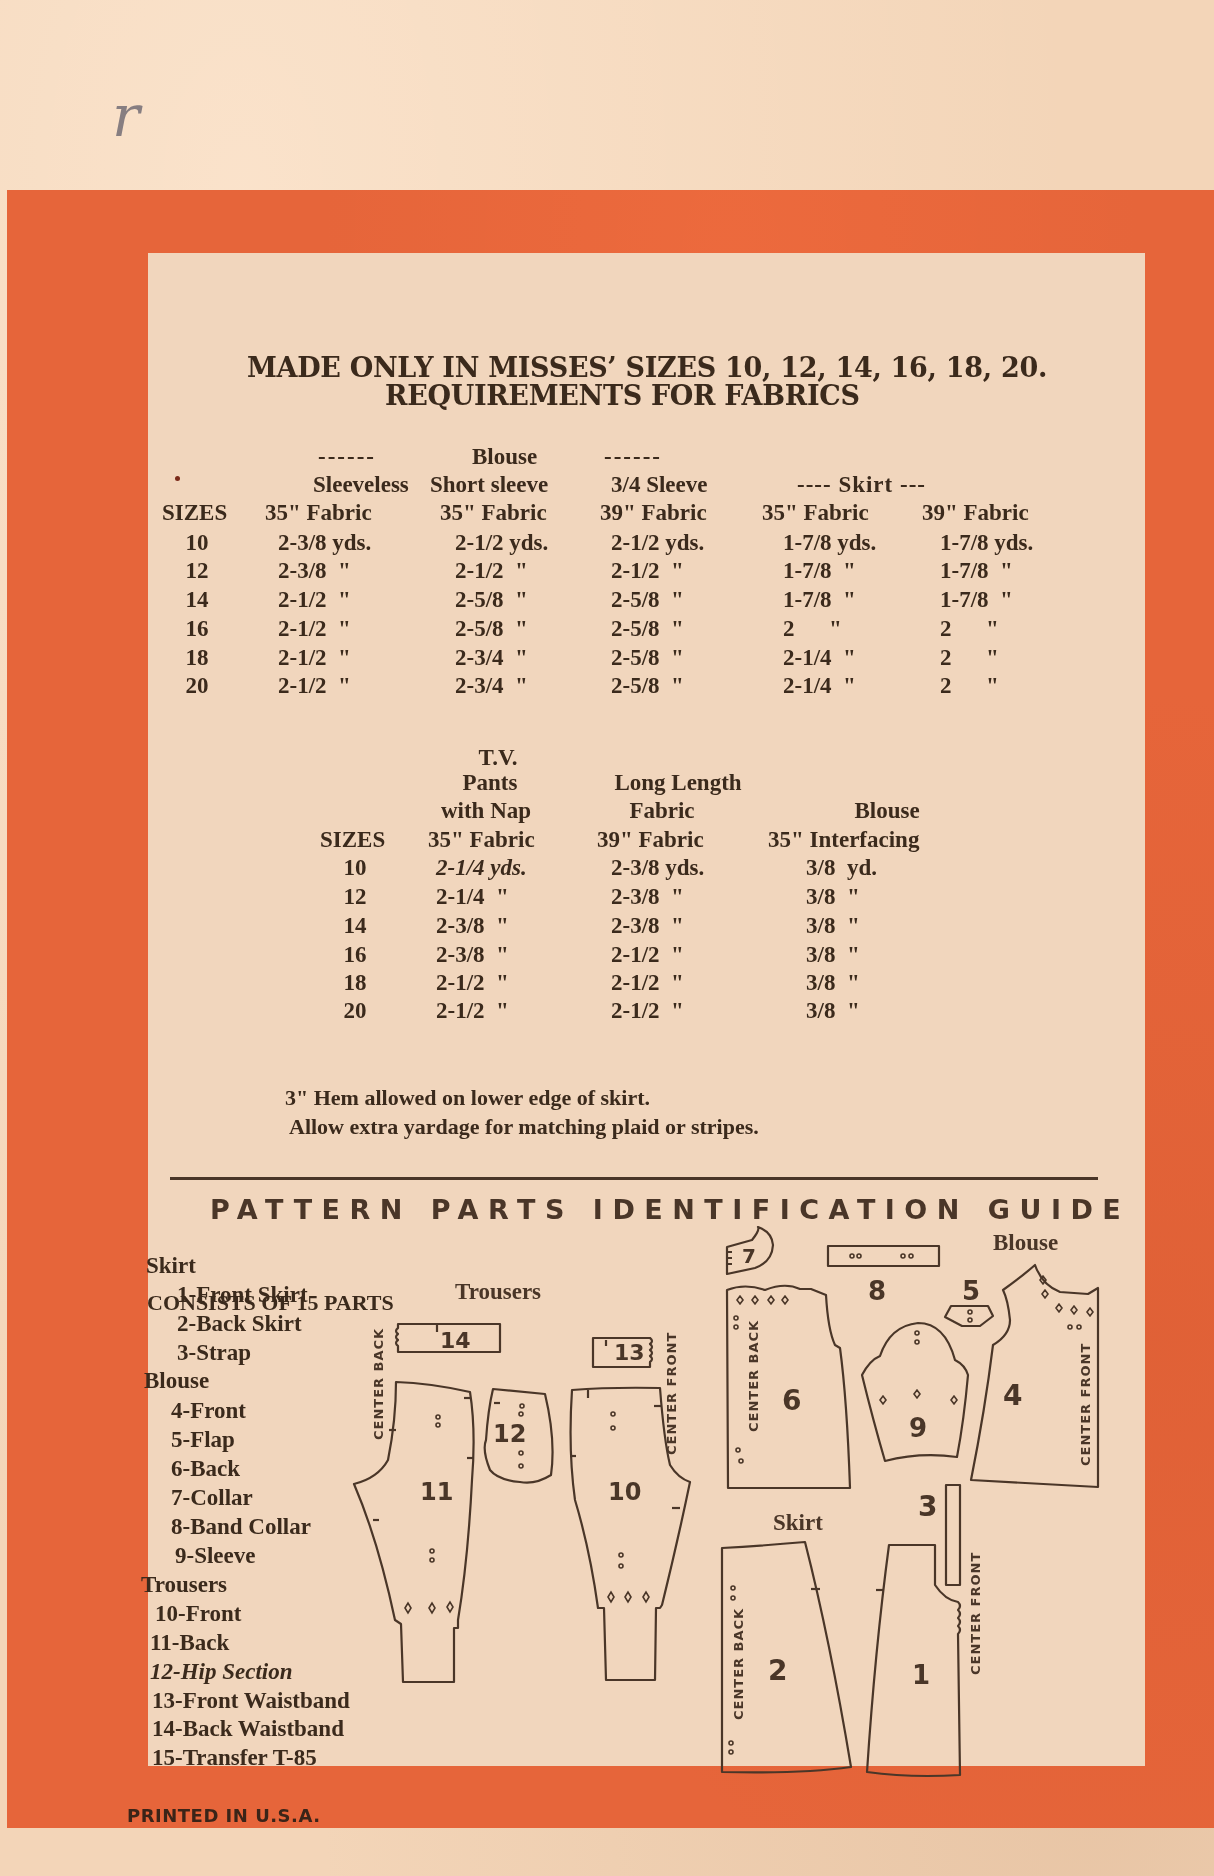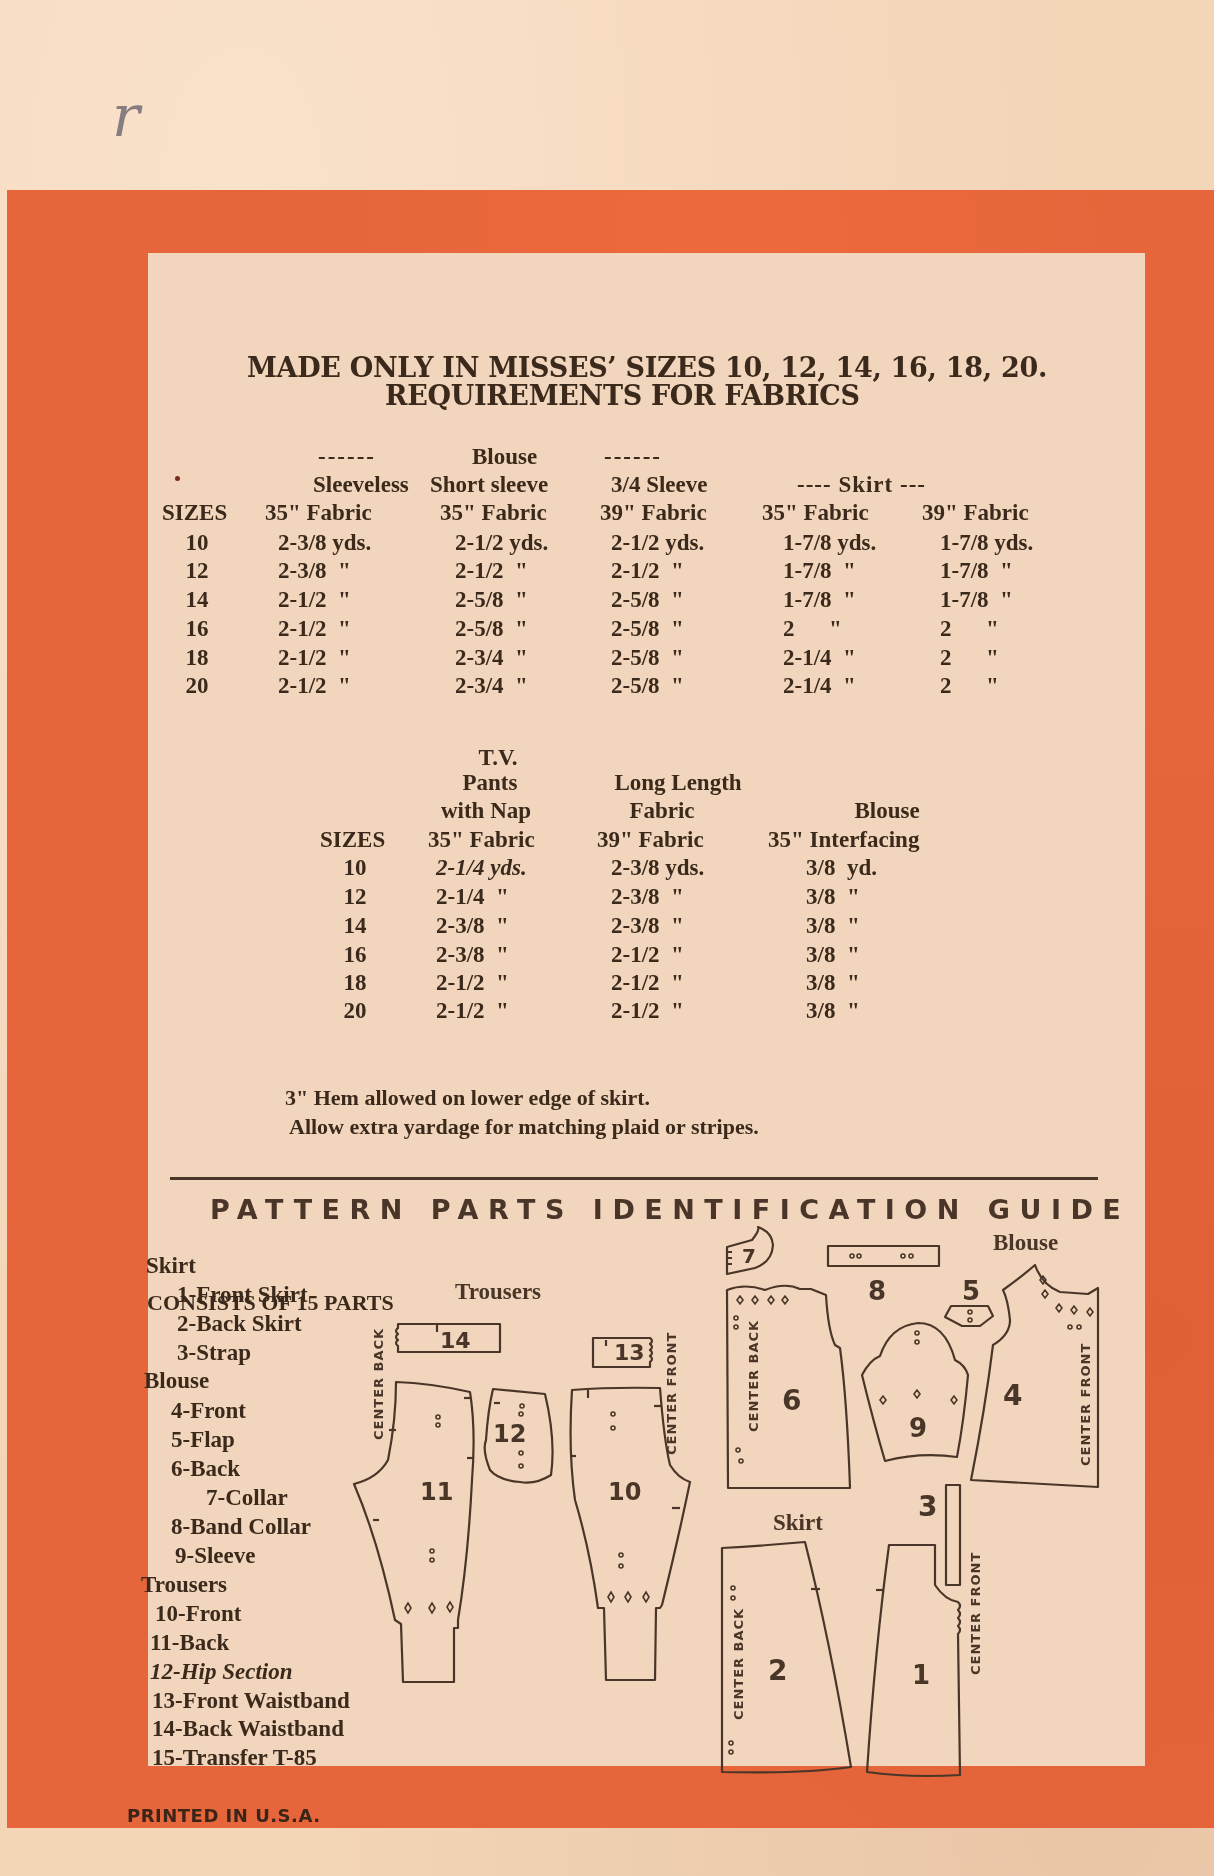--- a/index.html
+++ b/index.html
@@ -159,21 +159,21 @@
 
 <div>
   <div class="cell parts" style="left:146px;top:1266px;">Skirt</div>
   <div class="cell parts" style="left:177px;top:1295px;">1-Front Skirt</div>
   <div class="cell parts" style="left:177px;top:1324px;">2-Back Skirt</div>
   <div class="cell parts" style="left:177px;top:1353px;">3-Strap</div>
   <div class="cell parts" style="left:144px;top:1381px;">Blouse</div>
   <div class="cell parts" style="left:171px;top:1411px;">4-Front</div>
   <div class="cell parts" style="left:171px;top:1440px;">5-Flap</div>
   <div class="cell parts" style="left:171px;top:1469px;">6-Back</div>
-  <div class="cell parts" style="left:171px;top:1498px;margin-left:35px;">7-Collar</div>
+  <div class="cell parts" style="left:171px;top:1498px;">7-Collar</div>
   <div class="cell parts" style="left:171px;top:1527px;">8-Band Collar</div>
   <div class="cell parts" style="left:175px;top:1556px;">9-Sleeve</div>
   <div class="cell parts" style="left:141px;top:1585px;">Trousers</div>
   <div class="cell parts" style="left:155px;top:1614px;">10-Front</div>
   <div class="cell parts" style="left:150px;top:1643px;">11-Back</div>
   <div class="cell parts" style="left:150px;top:1672px;font-style:italic;">12-Hip Section</div>
   <div class="cell parts" style="left:152px;top:1701px;">13-Front Waistband</div>
   <div class="cell parts" style="left:152px;top:1729px;">14-Back Waistband</div>
   <div class="cell parts" style="left:152px;top:1758px;">15-Transfer T-85</div>
 </div>

